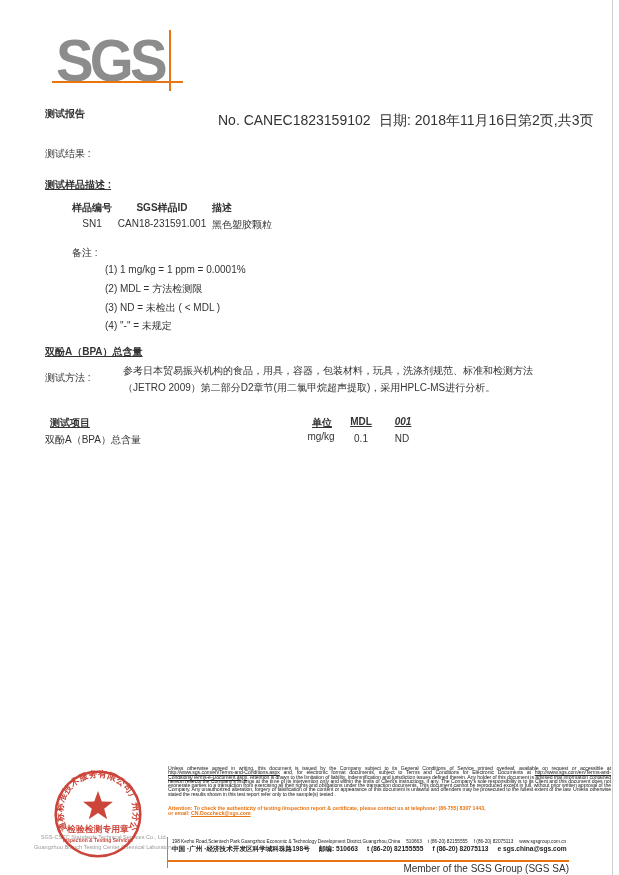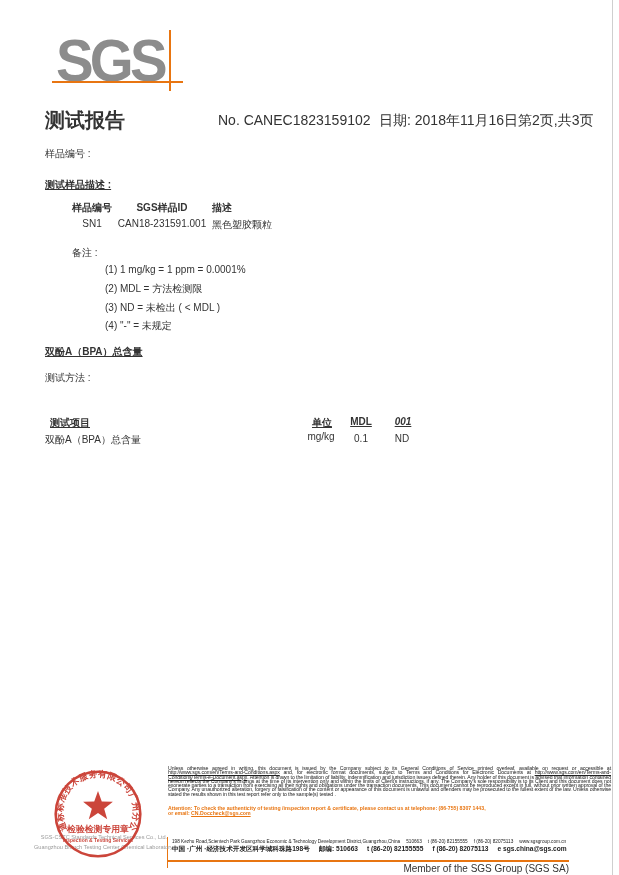--- a/index.html
+++ b/index.html
@@ -12,21 +12,21 @@
   .cx  { transform:translateX(-50%); }
   .edge-right { position:absolute; left:612px; top:0; width:1px; height:875px; background:#cfcfcf; }
 
   
   .logo-text { position:absolute; left:56px; top:26px; font-size:60px; font-weight:bold;
                color:#8c8c8c; letter-spacing:-4px; transform:scaleX(0.94); transform-origin:left top; }
   .logo-vline { position:absolute; left:169px; top:30px; width:1.5px; height:61px; background:#e87511; }
   .logo-hline { position:absolute; left:52px; top:81px; width:131px; height:1.5px; background:#e87511; }
 
   
-  .report-title { left:45px; top:107px; font-size:20px; font-weight:bold; color:#333; }
+  .report-title { left:45px; top:107px; font-size:10px; font-weight:bold; color:#333; }
   .hmeta { font-size:14px; color:#333; }
 
   .body-txt { font-size:10px; color:#333; }
   .bold { font-weight:bold; }
   .ul { text-decoration:underline; }
   .it { font-style:italic; }
 
   .method-text { position:absolute; left:123px; top:363px; width:432px; font-size:10px;
                  line-height:16.5px; color:#333; white-space:normal; }
 
@@ -56,40 +56,41 @@
 
   <div class="logo-text">SGS</div>
   <div class="logo-vline"></div>
   <div class="logo-hline"></div>
 
   <div class="abs report-title">测试报告</div>
   <div class="abs hmeta" style="left:218px; top:112px;">No. CANEC1823159102</div>
   <div class="abs hmeta" style="left:379px; top:112px;">日期: 2018年11月16日</div>
   <div class="abs hmeta" style="left:518px; top:112px;">第2页,共3页</div>
 
-  <div class="abs body-txt" style="left:45px; top:147px;">样品编号 :</div>
+  <div class="abs body-txt" style="left:45px; top:147px;">测试结果 :</div>
 
   <div class="abs body-txt bold ul" style="left:45px; top:178px;">测试样品描述 :</div>
 
   <div class="abs body-txt bold cx" style="left:92px; top:201px;">样品编号</div>
   <div class="abs body-txt bold cx" style="left:162px; top:201px;">SGS样品ID</div>
   <div class="abs body-txt bold" style="left:212px; top:201px;">描述</div>
 
   <div class="abs body-txt cx" style="left:92px; top:218px;">SN1</div>
   <div class="abs body-txt cx" style="left:162px; top:218px;">CAN18-231591.001</div>
   <div class="abs body-txt" style="left:212px; top:218px;">黑色塑胶颗粒</div>
 
   <div class="abs body-txt" style="left:45px; top:246px;margin-left:27px;">备注 :</div>
   <div class="abs body-txt" style="left:105px; top:264px;">(1) 1 mg/kg = 1 ppm = 0.0001%</div>
   <div class="abs body-txt" style="left:105px; top:282px;">(2) MDL = 方法检测限</div>
   <div class="abs body-txt" style="left:105px; top:301px;">(3) ND = 未检出 ( &lt; MDL )</div>
   <div class="abs body-txt" style="left:105px; top:319px;">(4) "-" = 未规定</div>
 
   <div class="abs body-txt bold ul" style="left:45px; top:345px;">双酚A（BPA）总含量</div>
   <div class="abs body-txt" style="left:45px; top:371px;">测试方法 :</div>
+  <div class="method-text">参考日本贸易振兴机构的食品，用具，容器，包装材料，玩具，洗涤剂规范、标准和检测方法（JETRO 2009）第二部分D2章节(用二氯甲烷超声提取)，采用HPLC-MS进行分析。</div>
 
   <div class="abs body-txt bold ul" style="left:50px; top:416px;">测试项目</div>
   <div class="abs body-txt bold ul cx" style="left:322px; top:416px;">单位</div>
   <div class="abs body-txt bold ul cx" style="left:361px; top:416px;">MDL</div>
   <div class="abs body-txt bold ul it cx" style="left:403px; top:416px;">001</div>
 
   <div class="abs body-txt" style="left:45px; top:433px;">双酚A（BPA）总含量</div>
   <div class="abs body-txt cx" style="left:321px; top:431px;">mg/kg</div>
   <div class="abs body-txt cx" style="left:361px; top:433px;">0.1</div>
   <div class="abs body-txt cx" style="left:402px; top:433px;">ND</div>

